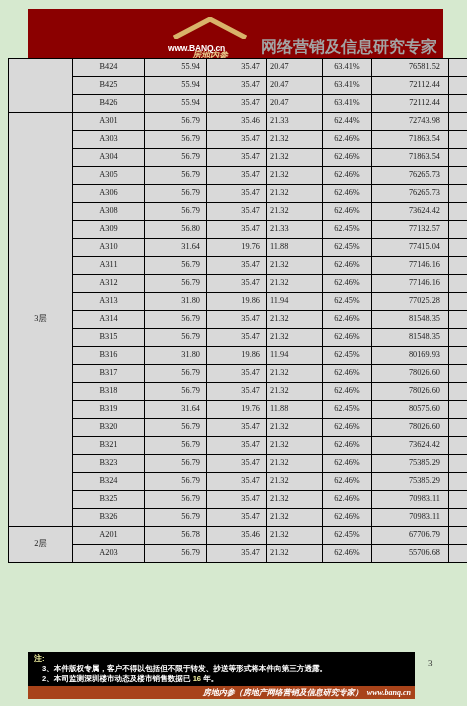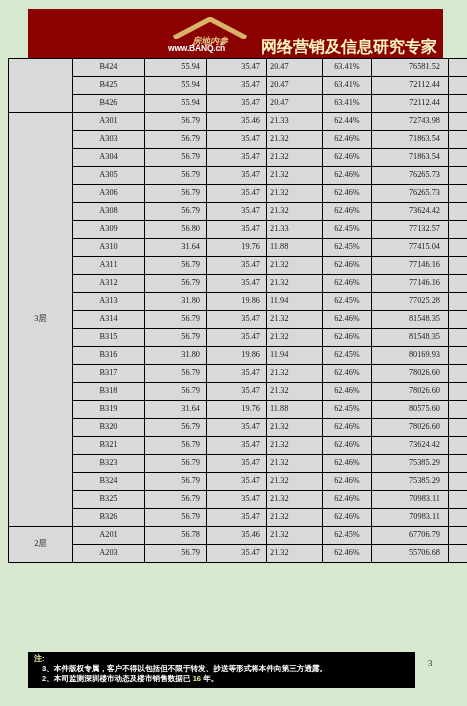--- a/index.html
+++ b/index.html
@@ -46,21 +46,21 @@
   .logo-roof {
     position: absolute;
     left: 6px;
     top: 2px;
     width: 78px;
     height: 22px;
   }
   .logo-cn {
     position: absolute;
     left: 26px;
-    top: 20px;
+    top: 34px;
     font-family: "Liberation Serif", serif;
     font-size: 9px;
     font-weight: bold;
     color: #e8c98a;
     letter-spacing: 0px;
     font-style: italic;
     white-space: nowrap;
   }
   .logo-url {
     position: absolute;
@@ -70,21 +70,21 @@
     font-size: 8.5px;
     font-weight: bold;
     color: #ffffff;
     white-space: nowrap;
     letter-spacing: -0.2px;
   }
   .banner-slogan {
     font-family: "Liberation Sans", sans-serif;
     font-size: 16px;
     font-weight: bold;
-    color: #fef9c3;
+    color: #a3a3a3;
     line-height: 1;
     padding-bottom: 2px;
     letter-spacing: 0px;
     white-space: nowrap;
   }
 
   
   .tbl {
     position: absolute;
     left: 8px;
@@ -463,16 +463,20 @@
         </tr>
       </tbody>
   </table>
 
   <div class="note-box">
     <div class="note-title">注:</div>
     <div class="note-line">3、本件版权专属，客户不得以包括但不限于转发、抄送等形式将本件向第三方透露。</div>
     <div class="note-line"><span>2、本司监测深圳楼市动态及楼市销售数据已 </span><span class="yr">16</span><span> 年。</span></div>
   </div>
 
+  <div class="brand-bar">
+    <span class="brand-cn">房地内参（房地产网络营销及信息研究专家）</span>
+    <span class="brand-url">www.banq.cn</span>
+  </div>
 
   <div class="page-num">3</div>
 
 </div>
 
 </body></html>

